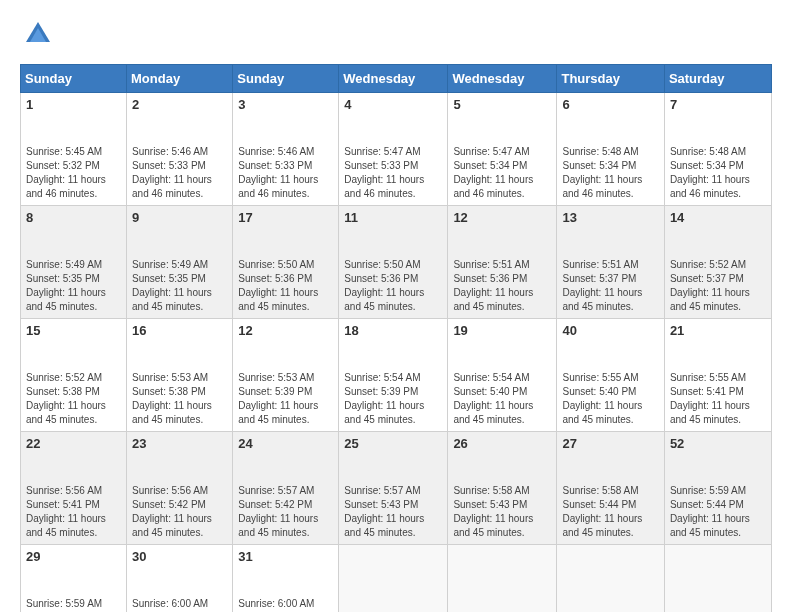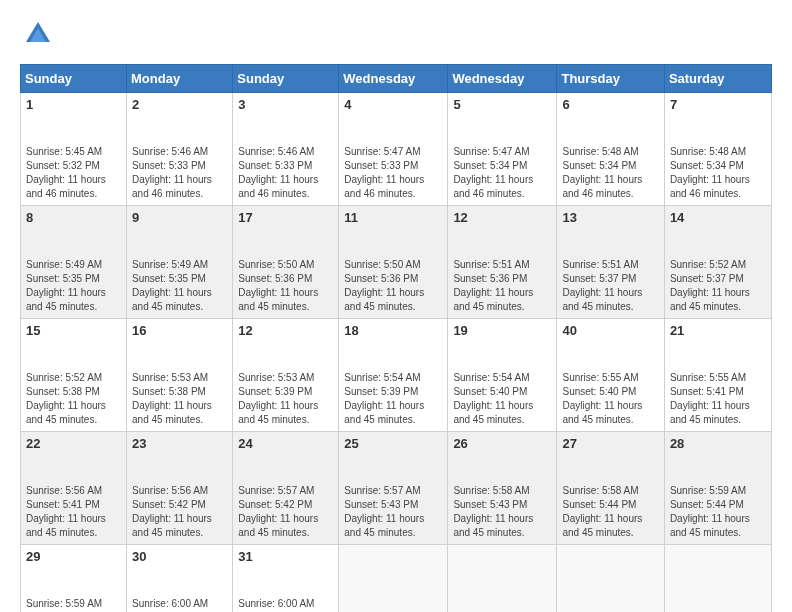--- a/index.html
+++ b/index.html
@@ -242,21 +242,21 @@
         </td>
         <td>
           <span class="day-number">26</span>
         <div class="day-info">Sunrise: 5:58 AM<br>Sunset: 5:43 PM<br>Daylight: 11 hours and 45 minutes.</div>
         </td>
         <td>
           <span class="day-number">27</span>
         <div class="day-info">Sunrise: 5:58 AM<br>Sunset: 5:44 PM<br>Daylight: 11 hours and 45 minutes.</div>
         </td>
         <td>
-          <span class="day-number">28</span>
+          <span class="day-number">52</span>
         <div class="day-info">Sunrise: 5:59 AM<br>Sunset: 5:44 PM<br>Daylight: 11 hours and 45 minutes.</div>
         </td>
       </tr>
       <tr>
         <td>
           <span class="day-number">29</span>
         <div class="day-info">Sunrise: 5:59 AM<br>Sunset: 5:45 PM<br>Daylight: 11 hours and 45 minutes.</div>
         </td>
         <td>
           <span class="day-number">30</span>

